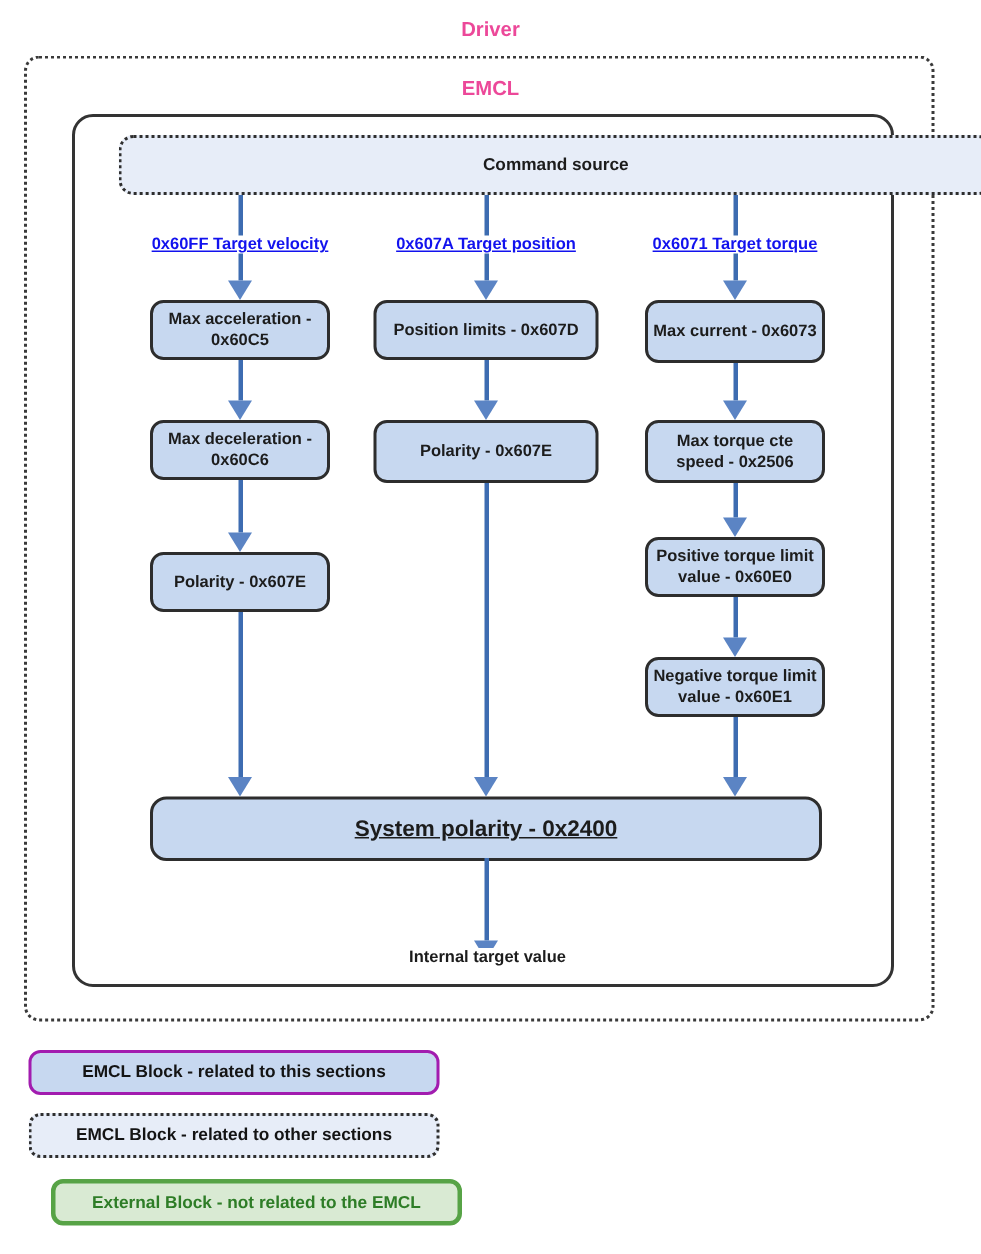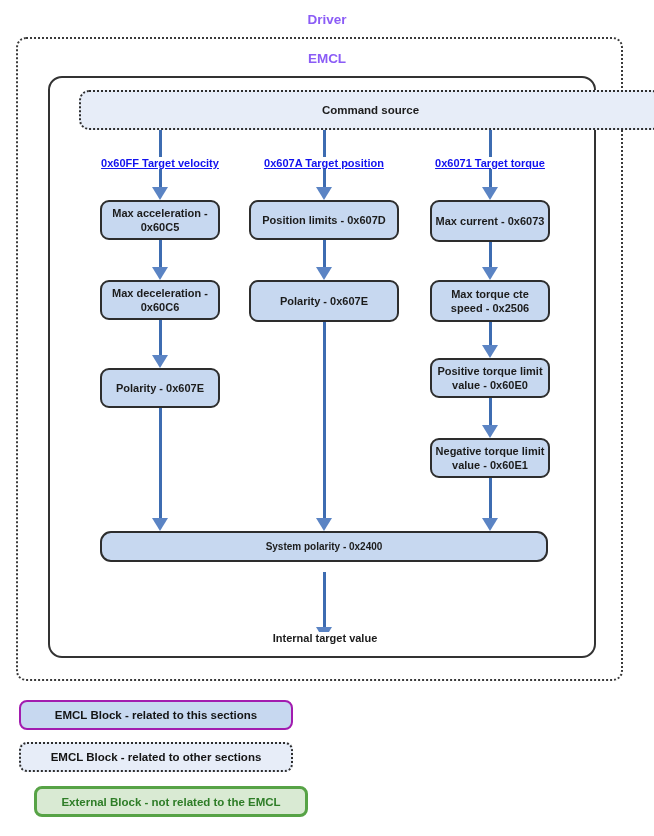--- a/index.html
+++ b/index.html
@@ -1,20 +1,20 @@
 <!DOCTYPE html>
 <html><head>
 <meta charset="utf-8">
 <style>
   html,body{margin:0;padding:0;background:#fff;}
   .page{position:relative;width:654px;height:836px;background:#fff;
         font-family:"Liberation Sans",sans-serif;overflow:hidden;}
 
   .big-title{position:absolute;left:0;width:654px;text-align:center;
-             font-weight:bold;font-size:13.5px;color:#8b5cf6;}
+             font-weight:bold;font-size:13.5px;color:#ec4899;}
   #driver-title{top:12px;}
   #emcl-title{top:51px;}
 
   .outer-box{position:absolute;left:16px;top:37px;width:607px;height:644px;
              border:2px dotted #3a3a3a;border-radius:10px;box-sizing:border-box;}
   .inner-box{position:absolute;left:48px;top:76px;width:548px;height:582px;
              border:2px solid #333;border-radius:14px;box-sizing:border-box;}
 
   .node{position:absolute;display:flex;align-items:center;justify-content:center;
         text-align:center;font-weight:bold;font-size:11px;color:#1c1c1c;
@@ -25,21 +25,21 @@
   #n-cmd{left:79px;top:90px;width:583px;height:40px;font-size:11.5px;border-radius:10px;}
   #n-maxacc{left:100px;top:200px;width:120px;height:40px;}
   #n-maxdec{left:100px;top:280px;width:120px;height:40px;}
   #n-pol-vel{left:100px;top:368px;width:120px;height:40px;}
   #n-poslim{left:249px;top:200px;width:150px;height:40px;}
   #n-pol-pos{left:249px;top:280px;width:150px;height:42px;}
   #n-maxcur{left:430px;top:200px;width:120px;height:42px;}
   #n-maxtcs{left:430px;top:280px;width:120px;height:42px;}
   #n-postq{left:430px;top:358px;width:120px;height:40px;}
   #n-negtq{left:430px;top:438px;width:120px;height:40px;}
-  #n-sys{left:100px;top:531px;width:448px;height:31px;font-size:10px;border-radius:11px;}
+  #n-sys{left:100px;top:531px;width:448px;height:43px;font-size:15px;border-radius:11px;text-decoration:underline;}
 
   .obj-link{position:absolute;transform:translateX(-50%);white-space:nowrap;
             font-weight:bold;font-size:11px;color:#1212ee;text-decoration:underline;
             background:#fff;padding:0 3px;cursor:pointer;}
   #link-vel{left:160px;top:157px;}
   #link-pos{left:324px;top:157px;}
   #link-trq{left:490px;top:157px;}
 
   .vline{position:absolute;width:3px;background:#3d6cb1;}
   .ahead{position:absolute;width:0;height:0;

